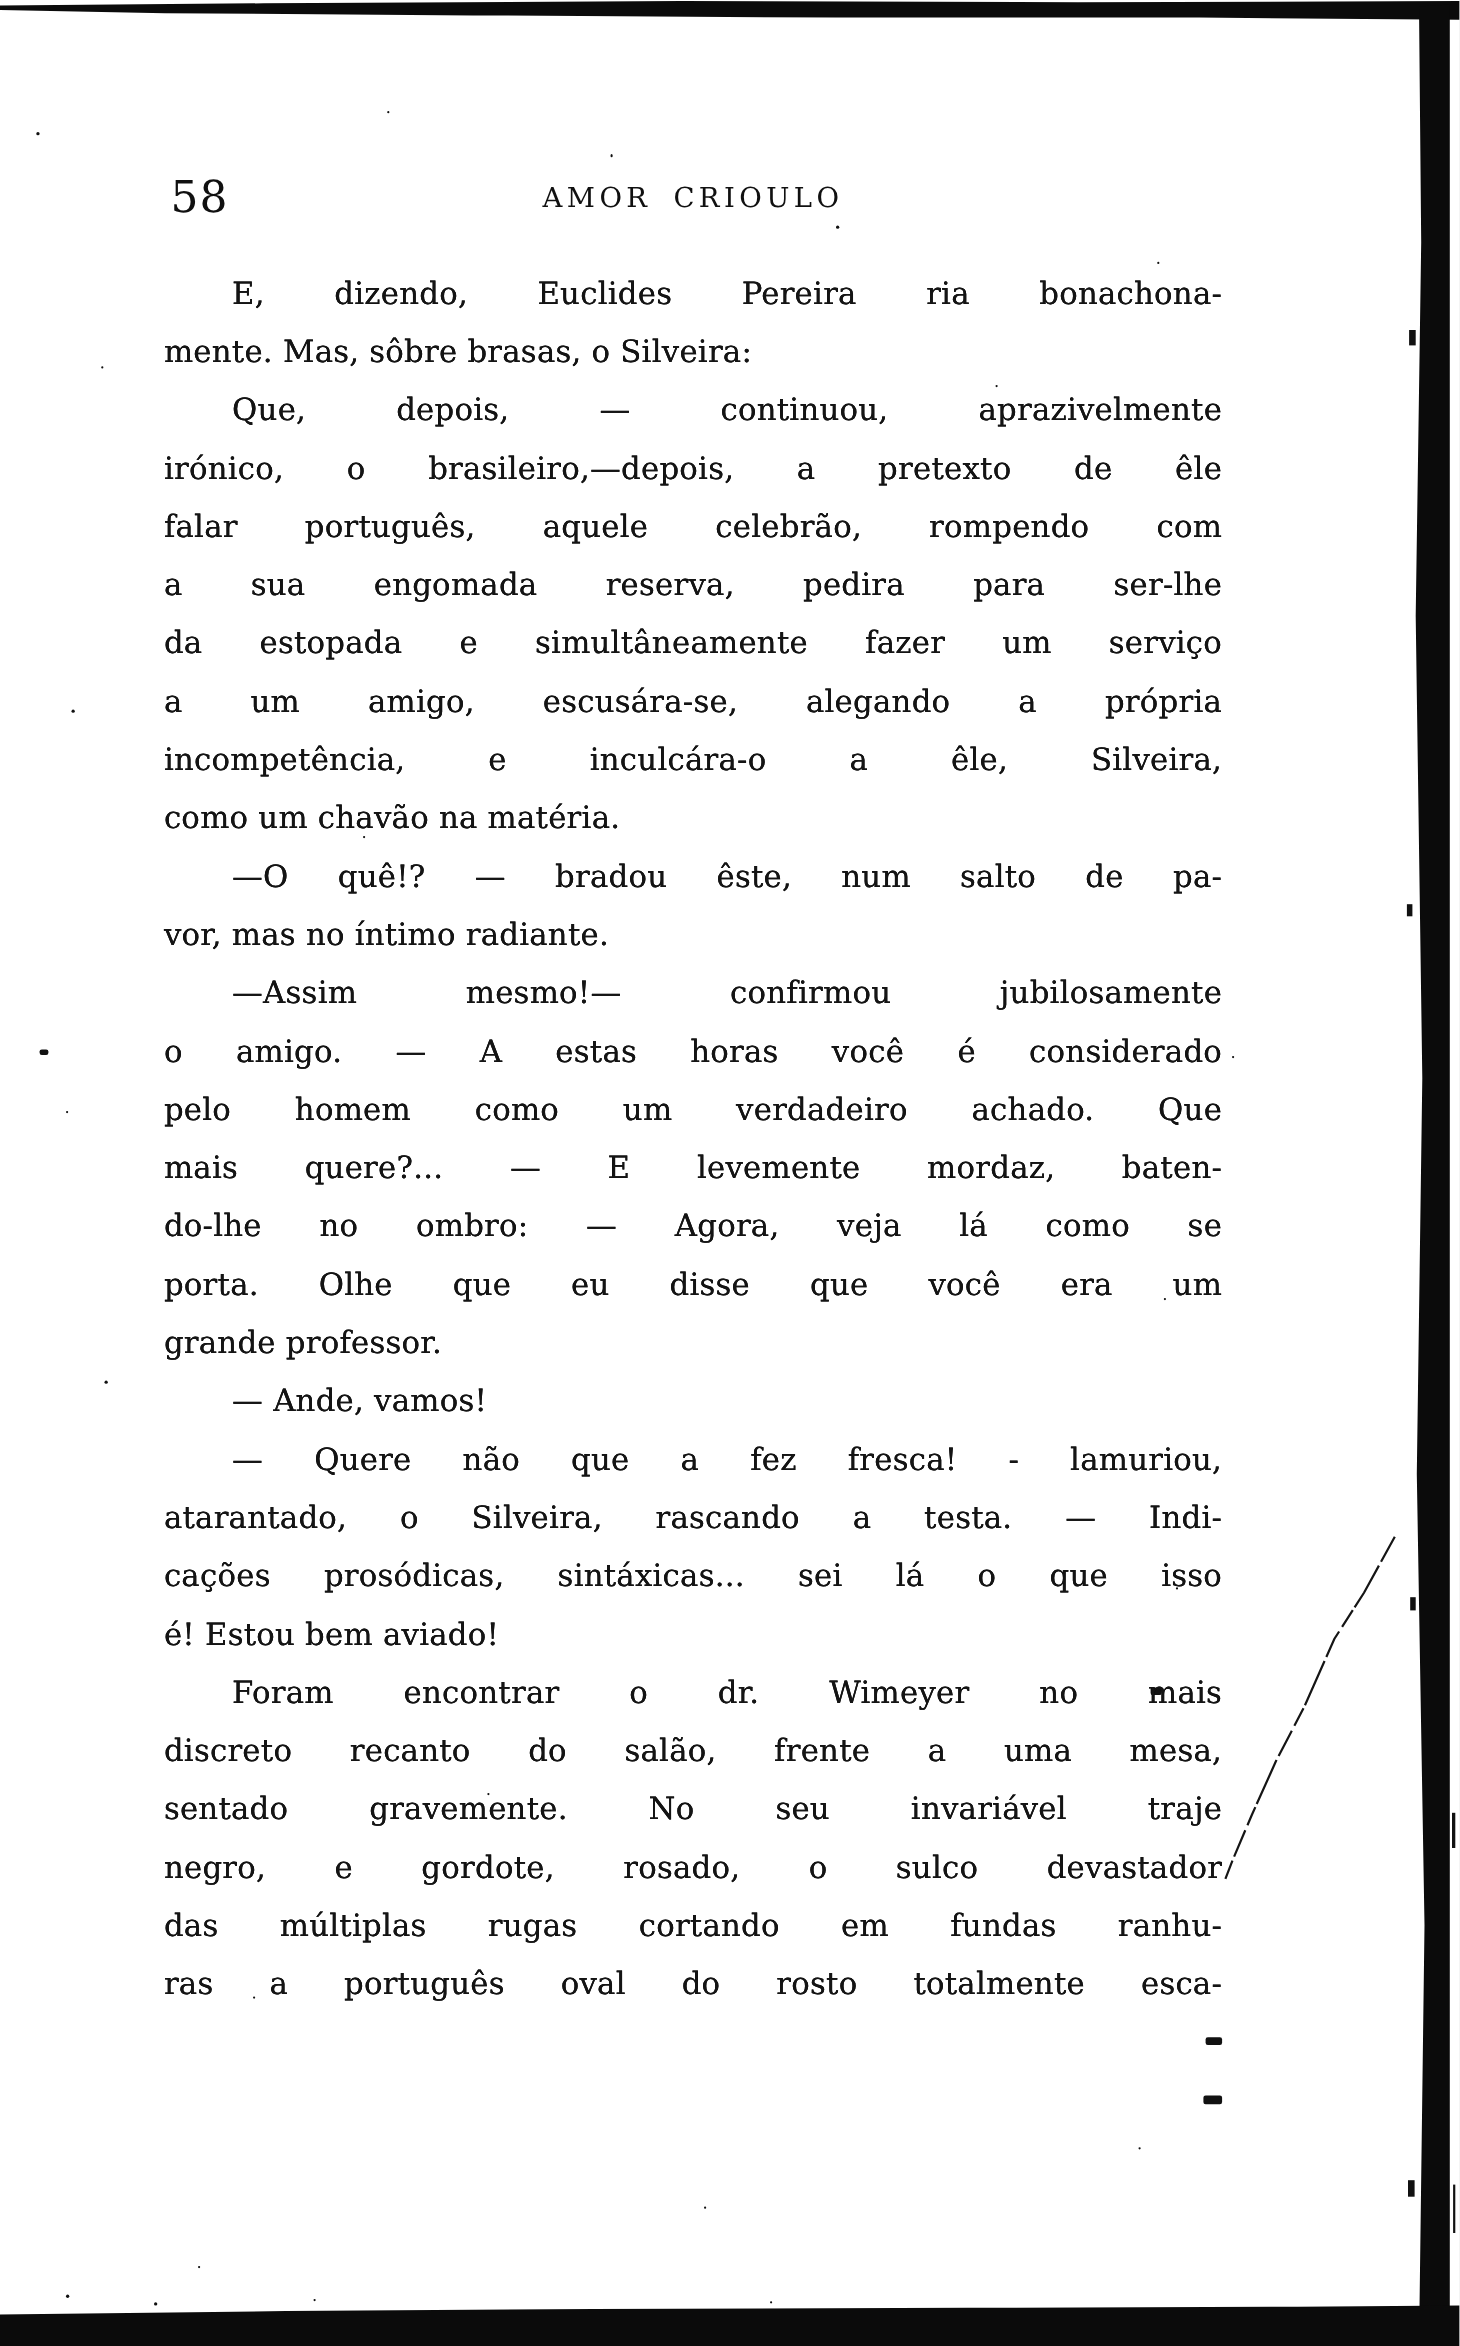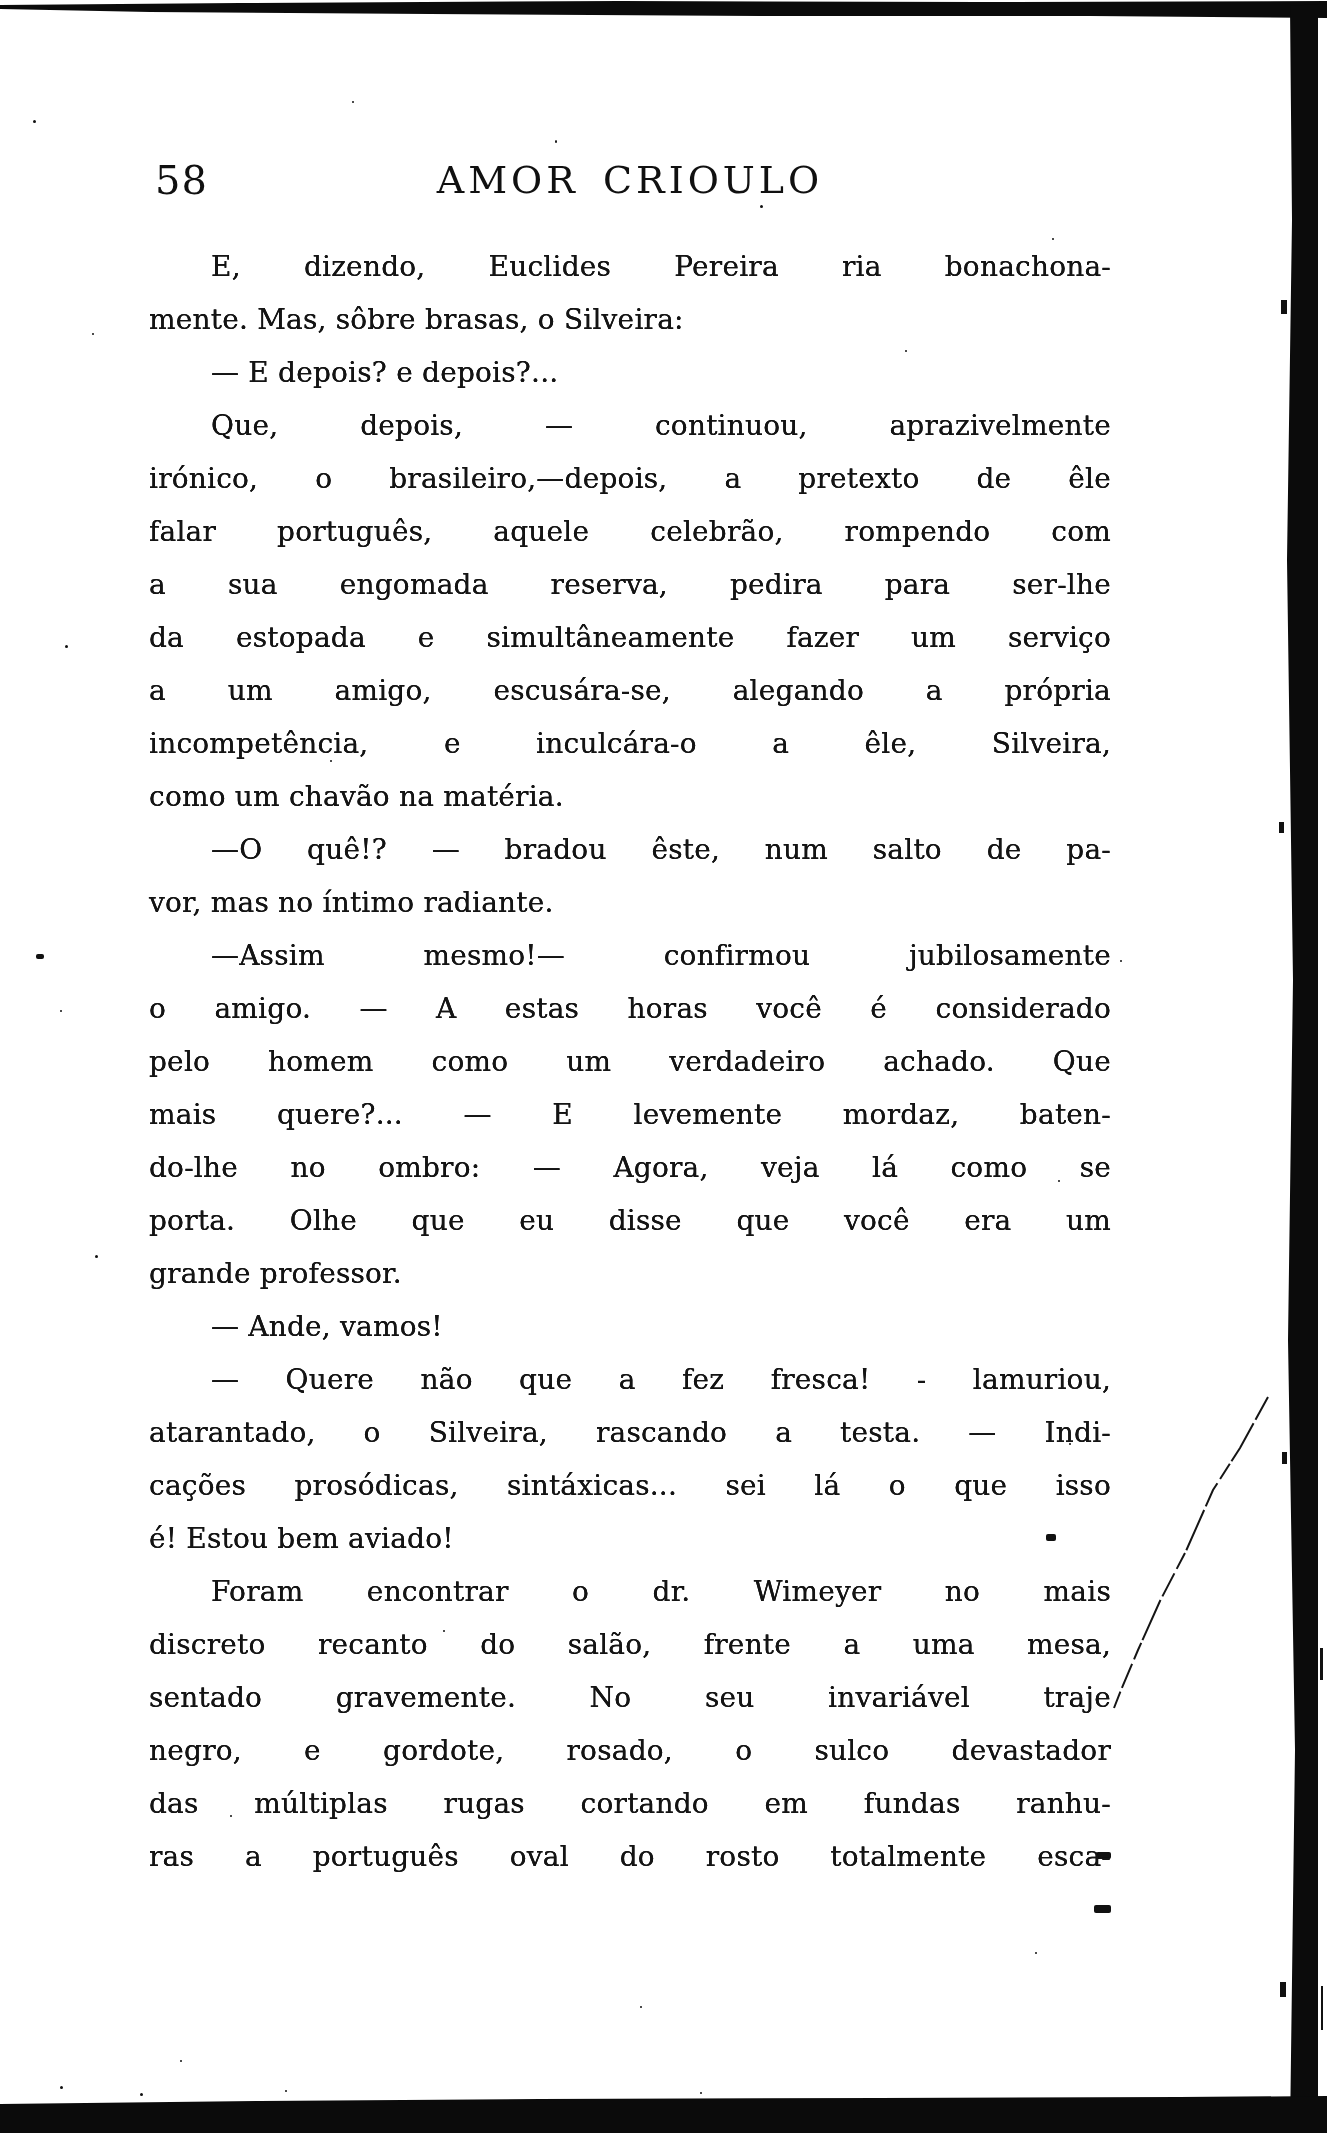--- a/index.html
+++ b/index.html
@@ -8,21 +8,21 @@
     background:#ffffff; overflow:hidden;
     font-family:"DejaVu Serif", serif; color:#141414;
   }
   .artifacts { position:absolute; inset:0; width:1327px; height:2133px; }
   .header { position:absolute; top:150px; left:149px; width:962px; height:62px; }
   .pagenum {
     position:absolute; left:6px; top:0; font-size:40px; line-height:60px;
     letter-spacing:1px; color:#101010;
   }
   .title {
-    display:block; text-align:center; font-size:38px; line-height:60px;
+    display:block; text-align:center; font-size:25px; line-height:60px;
     letter-spacing:4px; color:#101010; word-spacing:8px;
   }
   .body {
     position:absolute; top:240px; left:149px; width:962px;
     font-size:28px; letter-spacing:0.2px;
     text-shadow:0 0 0.6px #000;
   }
   .para { margin:0; padding:0; }
   .tline {
     height:53px; line-height:53px;
@@ -84,23 +84,20 @@
     <span class="pagenum">58</span>
     <span class="title">AMOR CRIOULO</span>
   </div>
 
   <div class="body" id="page-body">
       <div class="para">
         <div class="tline first">E, dizendo, Euclides Pereira ria bonachona-</div>
         <div class="tline last">mente. Mas, sôbre brasas, o Silveira:</div>
       </div>
       <div class="para">
-        <div class="tline first last">— E depois? e depois?...</div>
-      </div>
-      <div class="para">
         <div class="tline first">Que, depois, — continuou, aprazivelmente</div>
         <div class="tline">irónico, o brasileiro,—depois, a pretexto de êle</div>
         <div class="tline">falar português, aquele celebrão, rompendo com</div>
         <div class="tline">a sua engomada reserva, pedira para ser-lhe</div>
         <div class="tline">da estopada e simultâneamente fazer um serviço</div>
         <div class="tline">a um amigo, escusára-se, alegando a própria</div>
         <div class="tline">incompetência, e inculcára-o a êle, Silveira,</div>
         <div class="tline last">como um chavão na matéria.</div>
       </div>
       <div class="para">

